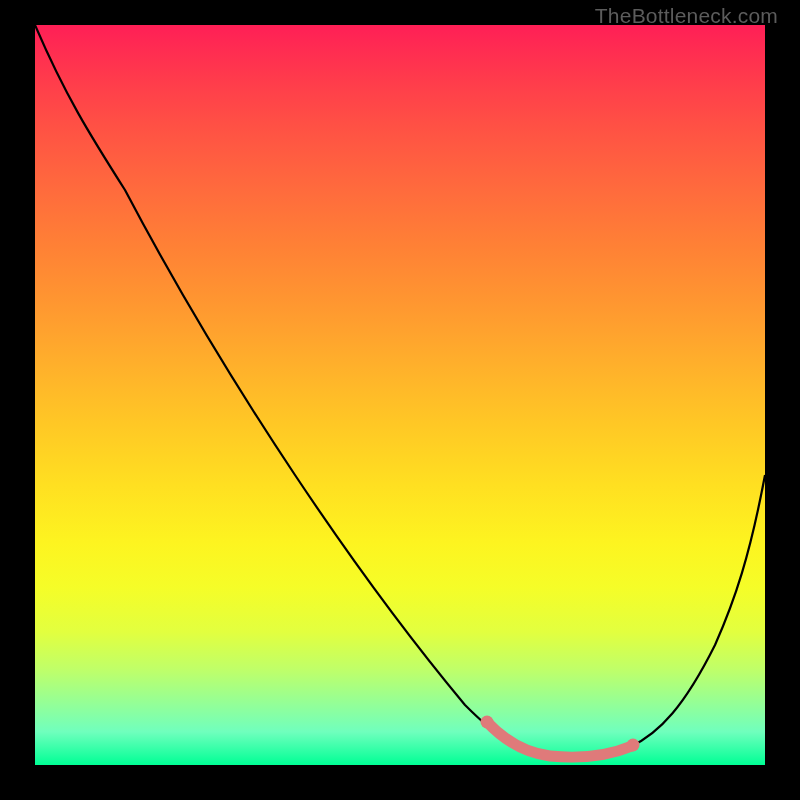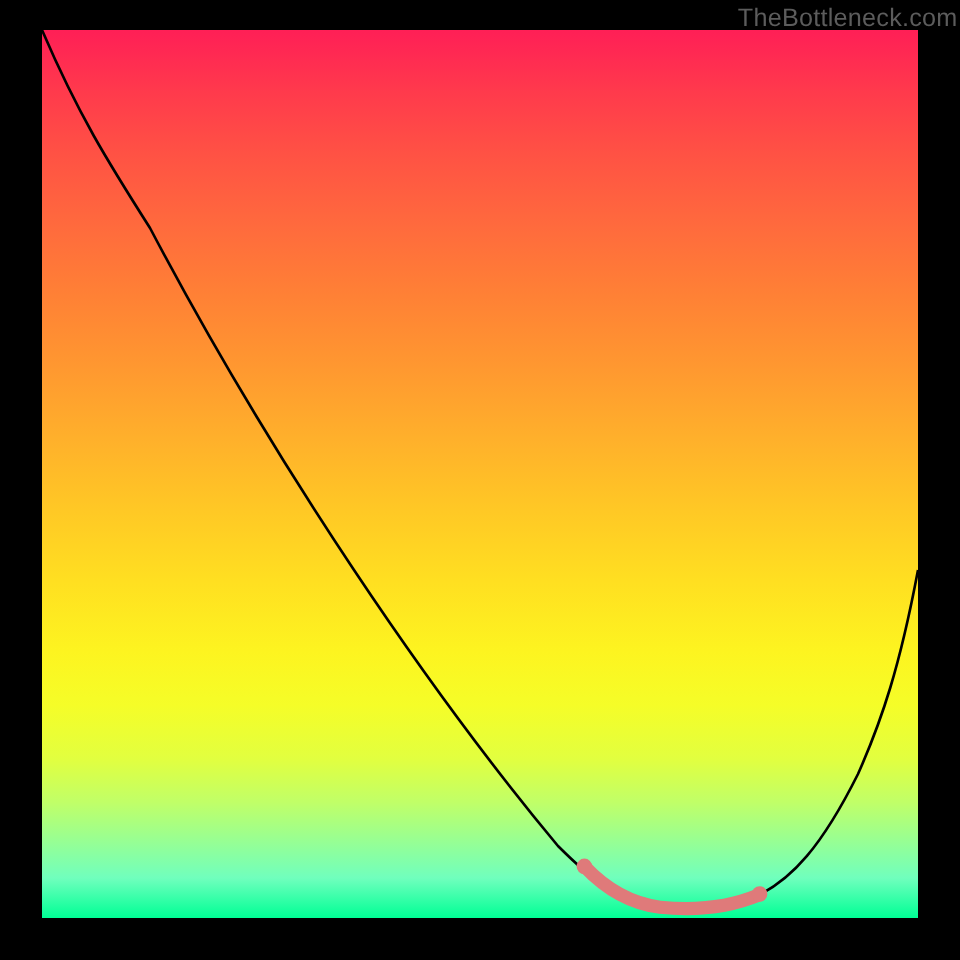--- a/index.html
+++ b/index.html
@@ -13,21 +13,21 @@
   }
   .canvas {
     position: relative;
     width: 800px;
     height: 800px;
     background: #000;
   }
   .watermark {
     position: absolute;
     top: 4px;
-    right: 2px;
+    right: 22px;
     color: #5c5c5c;
     font-size: 21px;
     font-weight: 500;
     letter-spacing: 0.2px;
     z-index: 10;
   }
   .plot-frame {
     position: absolute;
     left: 35px;
     top: 25px;

